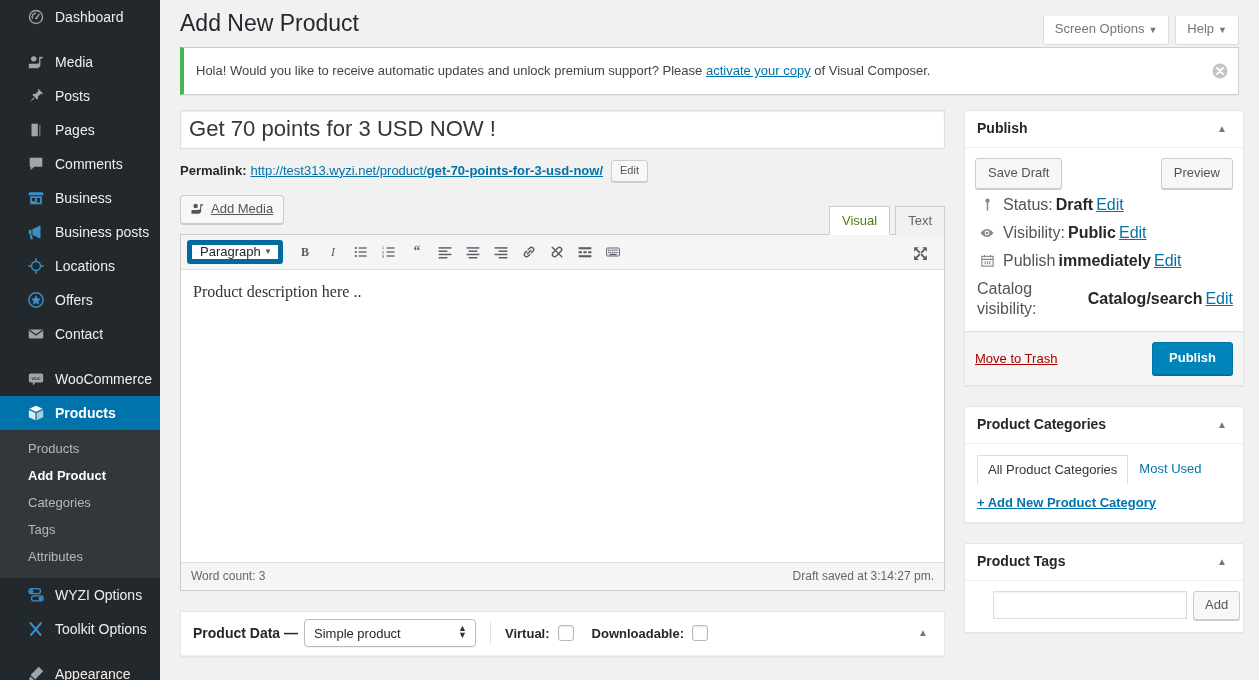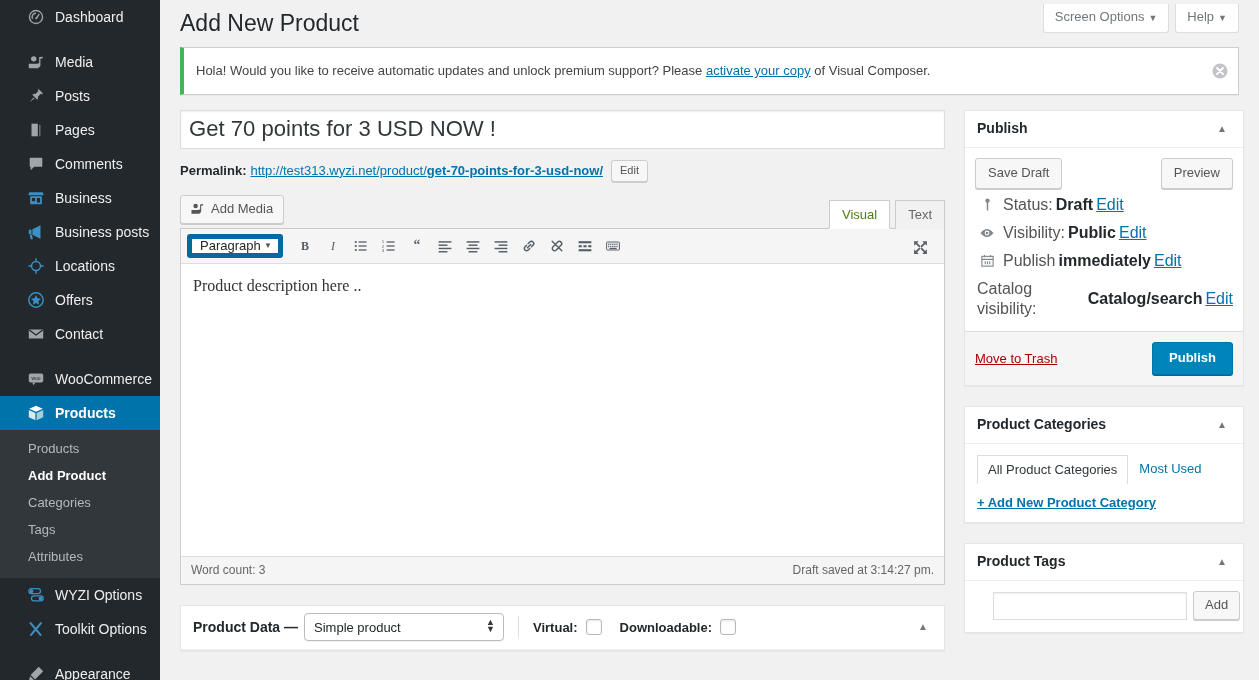--- a/index.html
+++ b/index.html
@@ -70,21 +70,21 @@
   #wpbody {
     position: absolute;
     left: 160px; top: 0;
     width: 1099px; height: 680px;
     background: #f1f1f1;
     overflow: hidden;
   }
 
   .screen-meta-links {
     position: absolute;
-    top: 4px; right: 20px;
+    top: 16px; right: 20px;
     display: flex; gap: 6px;
   }
   .screen-meta-toggle {
     background: #fff;
     border: 1px solid #ddd;
     border-top: none;
     border-radius: 0 0 3px 3px;
     padding: 4px 11px 5px 11px;
     font-size: 13px;
     color: #72777c;
@@ -180,21 +180,22 @@
     border: 1px solid #ccc;
     border-radius: 3px;
     box-shadow: 0 1px 0 #ccc;
     color: #555;
     font-size: 13px;
     padding: 4px 10px 5px 9px;
     cursor: pointer;
     display: inline-flex;
     align-items: center;
     line-height: 18px;
-    margin-bottom: 4px;
+    margin-bottom: 10px;
+    text-decoration: underline;
   }
   .insert-media-button .mi-icon { margin-right: 6px; display: flex; }
   .wp-editor-tabs { display: flex; }
   .wp-switch-editor {
     background: #f1f1f1;
     border: 1px solid #ccc;
     border-bottom: none;
     color: #666;
     font-size: 13px;
     padding: 5px 12px 4px 12px;
@@ -389,21 +390,21 @@
     display: inline-block;
     margin-top: 12px;
     color: #0073aa;
     font-weight: 600;
     font-size: 13px;
     text-decoration: underline;
     cursor: pointer;
   }
 
   
-  .tag-row { display: flex; align-items: flex-end; margin-left: 16px; }
+  .tag-row { display: flex; align-items: flex-start; margin-left: 16px; }
   .tag-input {
     flex: 1;
     height: 28px;
     border: 1px solid #ddd;
     box-shadow: inset 0 1px 2px rgba(0,0,0,.07);
     padding: 0 8px;
     font-size: 13px;
     outline: none;
     border-radius: 0;
     background: #fff;
@@ -431,21 +432,21 @@
   }
   .pd-left { display: flex; align-items: center; }
   .pd-title {
     font-size: 14px;
     font-weight: 600;
     color: #23282d;
     margin-right: 6px;
   }
   .pd-select {
     position: relative;
-    width: 200px; height: 28px;
+    width: 172px; height: 28px;
     background: #fff;
     border: 1px solid #bbb;
     border-radius: 4px;
     box-shadow: 0 1px 1px rgba(0,0,0,.06);
     display: flex; align-items: center;
     padding: 0 24px 0 9px;
     font-size: 13px;
     color: #23282d;
     cursor: pointer;
   }

